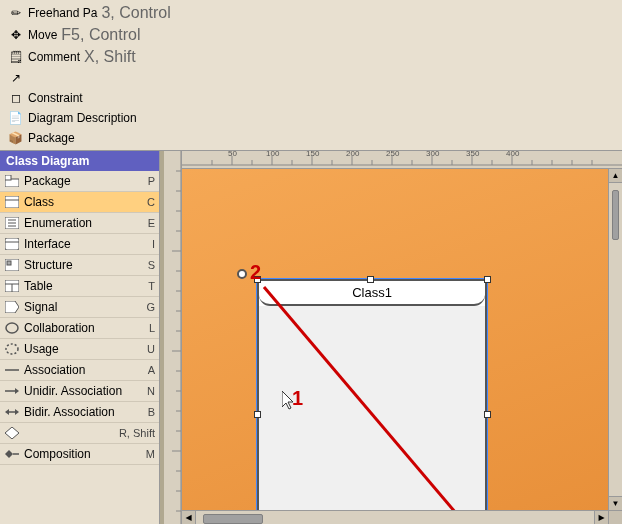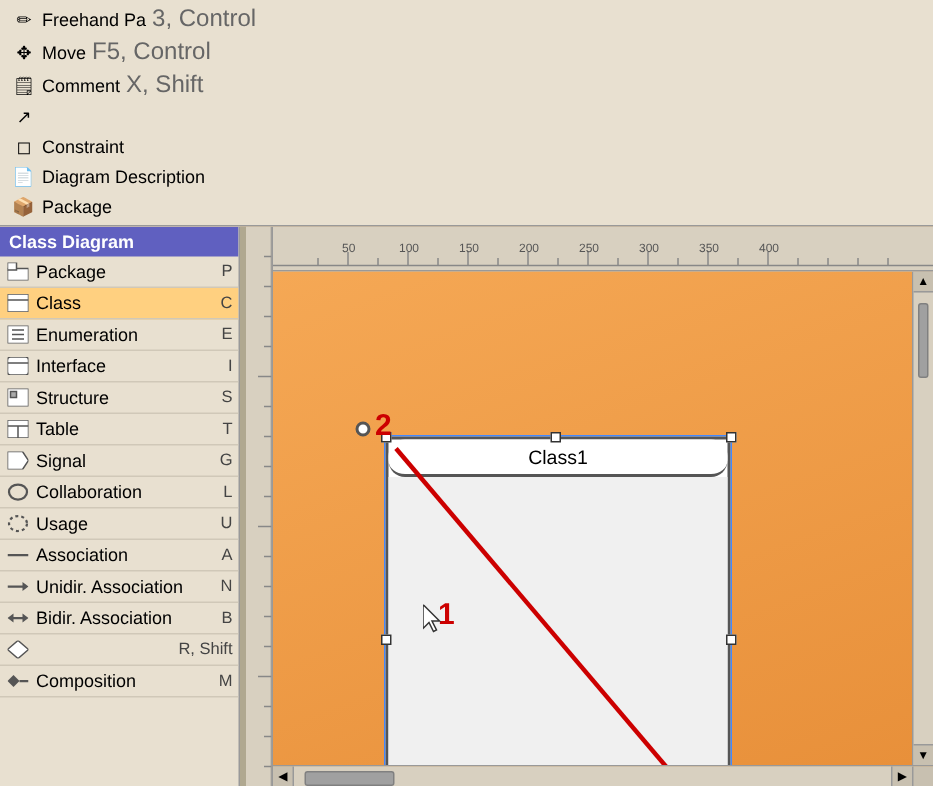--- a/index.html
+++ b/index.html
@@ -299,21 +299,21 @@
           <line x1="12" y1="320" x2="17" y2="320" stroke="#888" stroke-width="1"></line>
           <line x1="12" y1="340" x2="17" y2="340" stroke="#888" stroke-width="1"></line>
           <line x1="12" y1="360" x2="17" y2="360" stroke="#888" stroke-width="1"></line>
           <line x1="12" y1="380" x2="17" y2="380" stroke="#888" stroke-width="1"></line>
           <line x1="8" y1="400" x2="17" y2="400" stroke="#888" stroke-width="1"></line>
         </svg>
       </div>
 
       <div class="canvas-main">
 
-        <div class="ruler-top" style="height:30px; background:#d8d0c0; border-bottom:1px solid #999; position:relative; flex-shrink:0; overflow:hidden;">
+        <div class="ruler-top" style="height:18px; background:#d8d0c0; border-bottom:1px solid #999; position:relative; flex-shrink:0; overflow:hidden;">
           <svg width="100%" height="18">
             <line x1="0" y1="17" x2="1000" y2="17" stroke="#888" stroke-width="1"></line>
 
             <line x1="30" y1="12" x2="30" y2="17" stroke="#888" stroke-width="1"></line>
             <line x1="50" y1="8" x2="50" y2="17" stroke="#888" stroke-width="1"></line>
             <text x="46" y="8" font-size="8" fill="#555">50</text>
             <line x1="70" y1="12" x2="70" y2="17" stroke="#888" stroke-width="1"></line>
             <line x1="90" y1="8" x2="90" y2="17" stroke="#888" stroke-width="1"></line>
             <text x="84" y="8" font-size="8" fill="#555">100</text>
             <line x1="110" y1="12" x2="110" y2="17" stroke="#888" stroke-width="1"></line>

